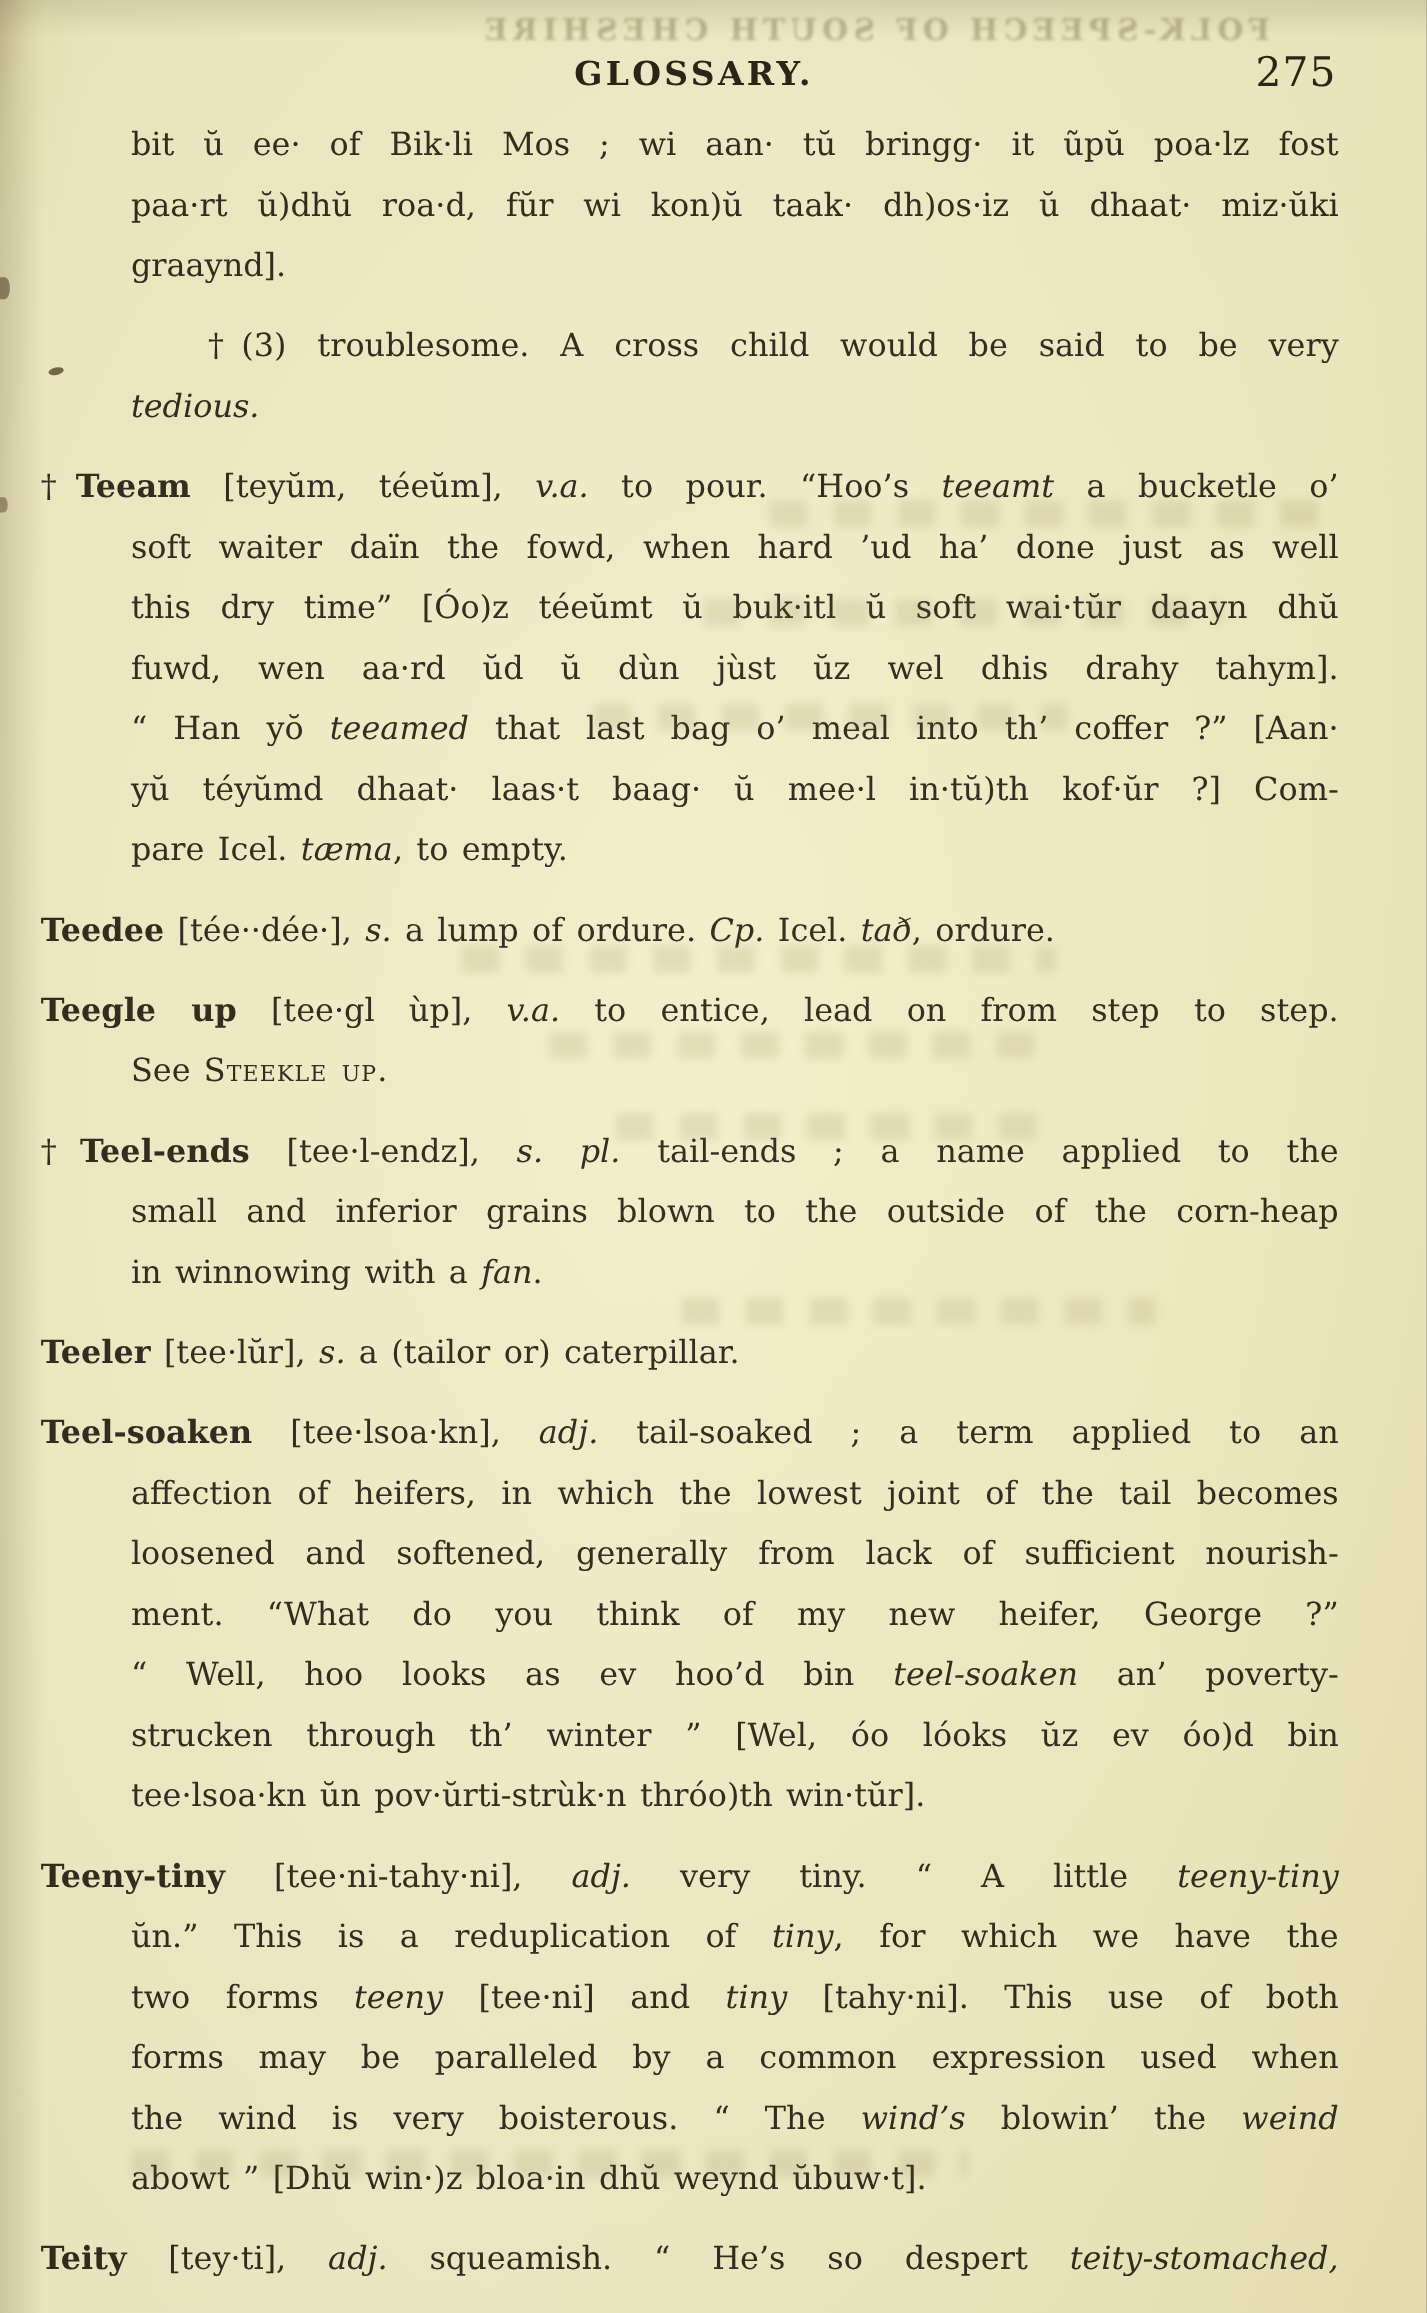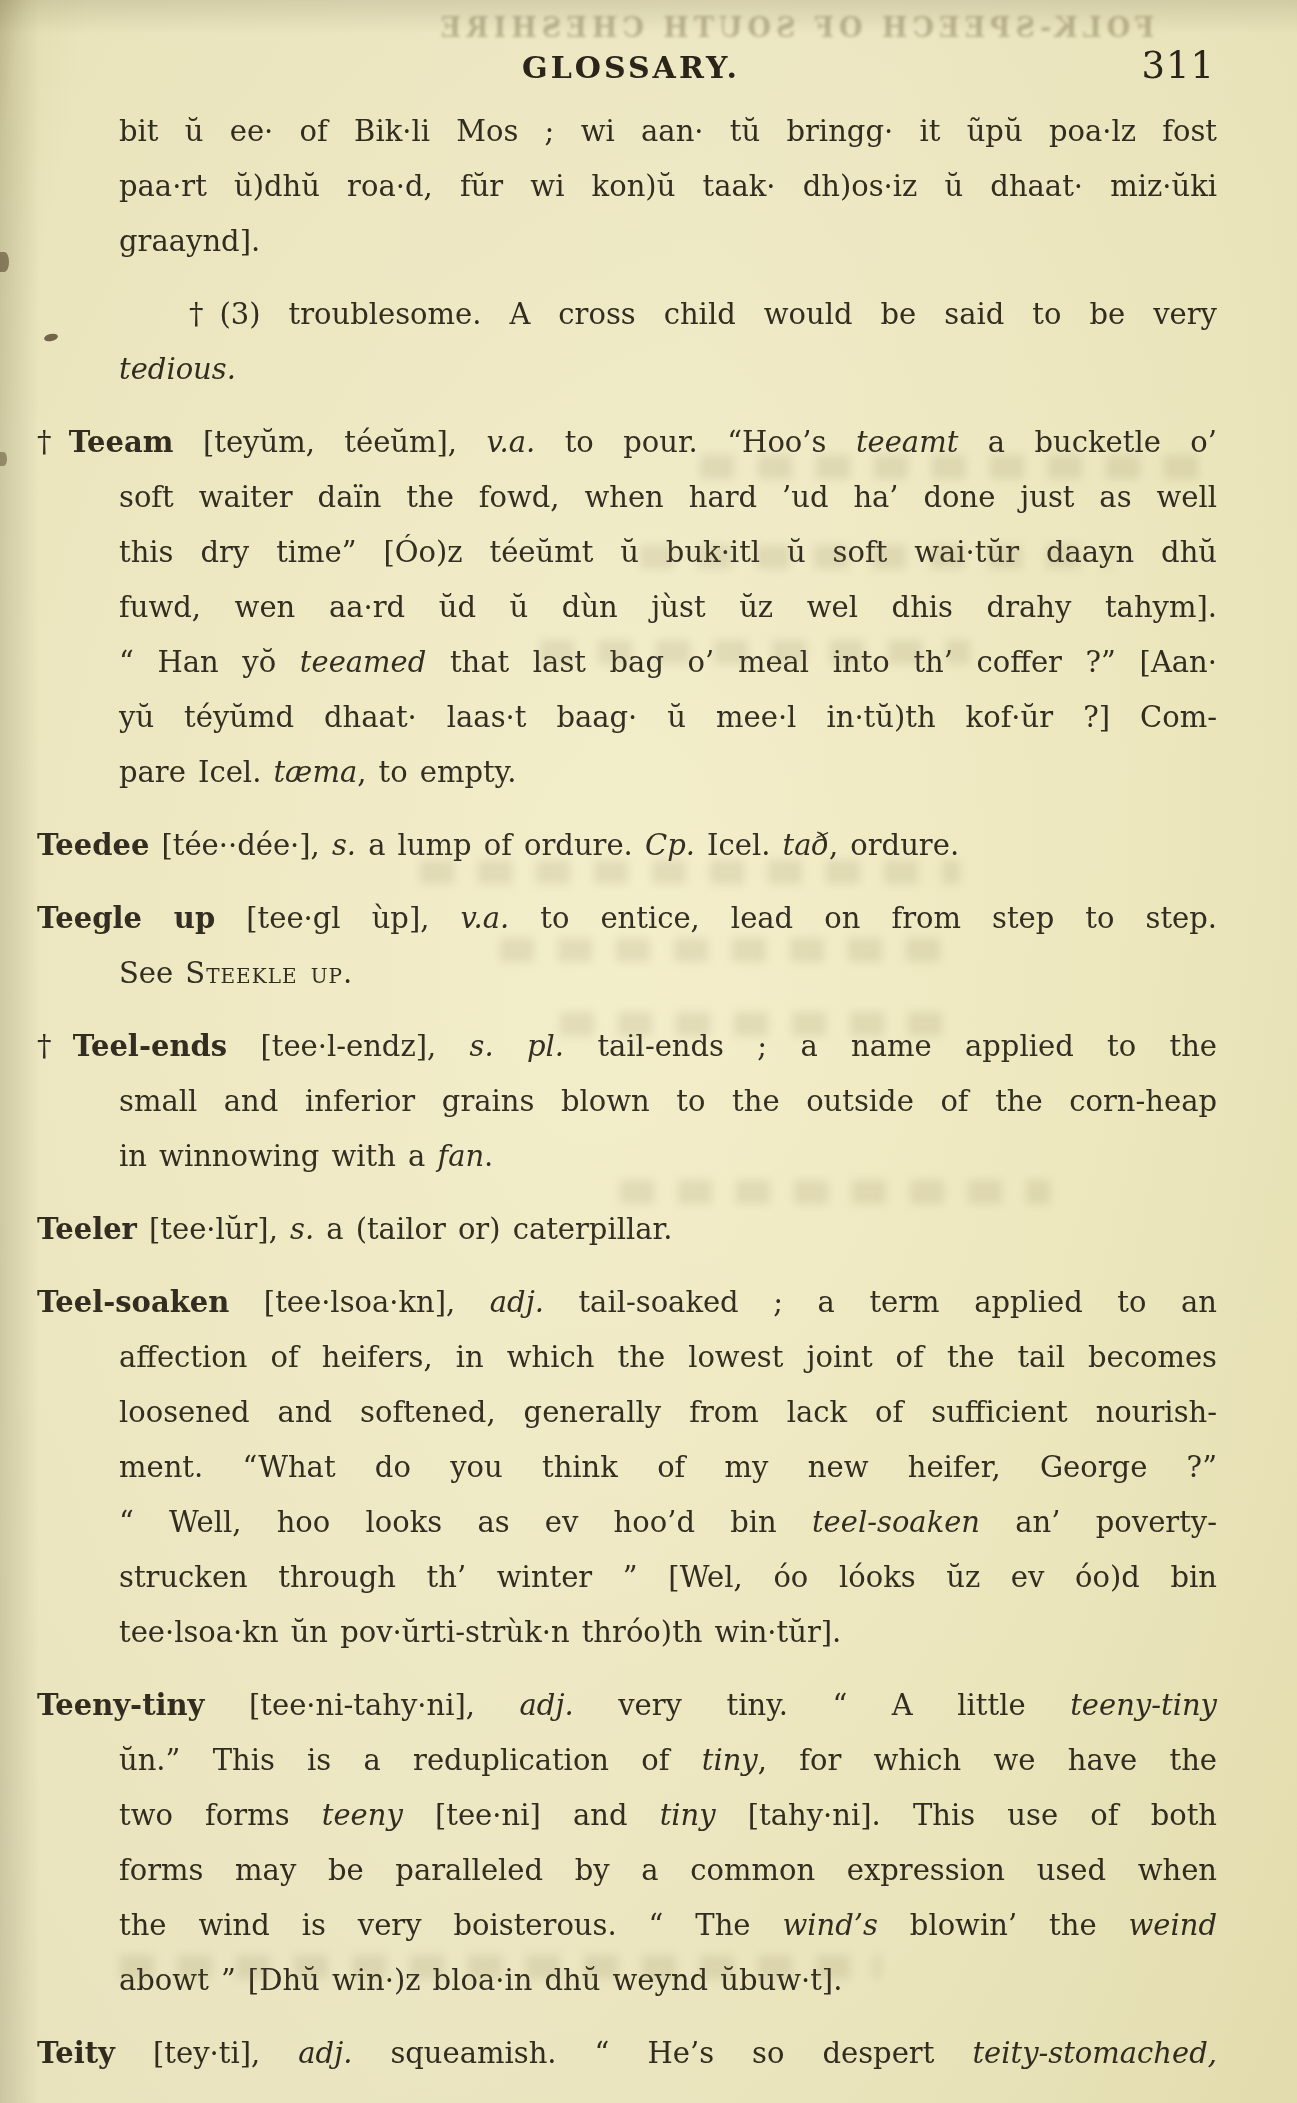--- a/index.html
+++ b/index.html
@@ -63,21 +63,21 @@
 </style>
 </head>
 <body>
 
 <div class="page">
 
   <div class="bleed-title">FOLK-SPEECH OF SOUTH CHESHIRE</div>
 
   <div class="header">
     <div class="running-head">GLOSSARY.</div>
-    <div class="page-number">311</div>
+    <div class="page-number">275</div>
   </div>
 
   <div class="entries" id="entries">
       <div class="entry">
         <div class="line c j"><span>bit ŭ ee· of Bik·li Mos ; wi aan· tŭ bringg· it ũpŭ poa·lz fost</span></div>
         <div class="line c j"><span>paa·rt ŭ)dhŭ roa·d, fŭr wi kon)ŭ taak· dh)os·iz ŭ dhaat· miz·ŭki</span></div>
         <div class="line c"><span>graaynd].</span></div>
       </div>
       <div class="entry">
         <div class="line s1 j"><span>†(3) troublesome.  A cross child would be said to be very</span></div>

